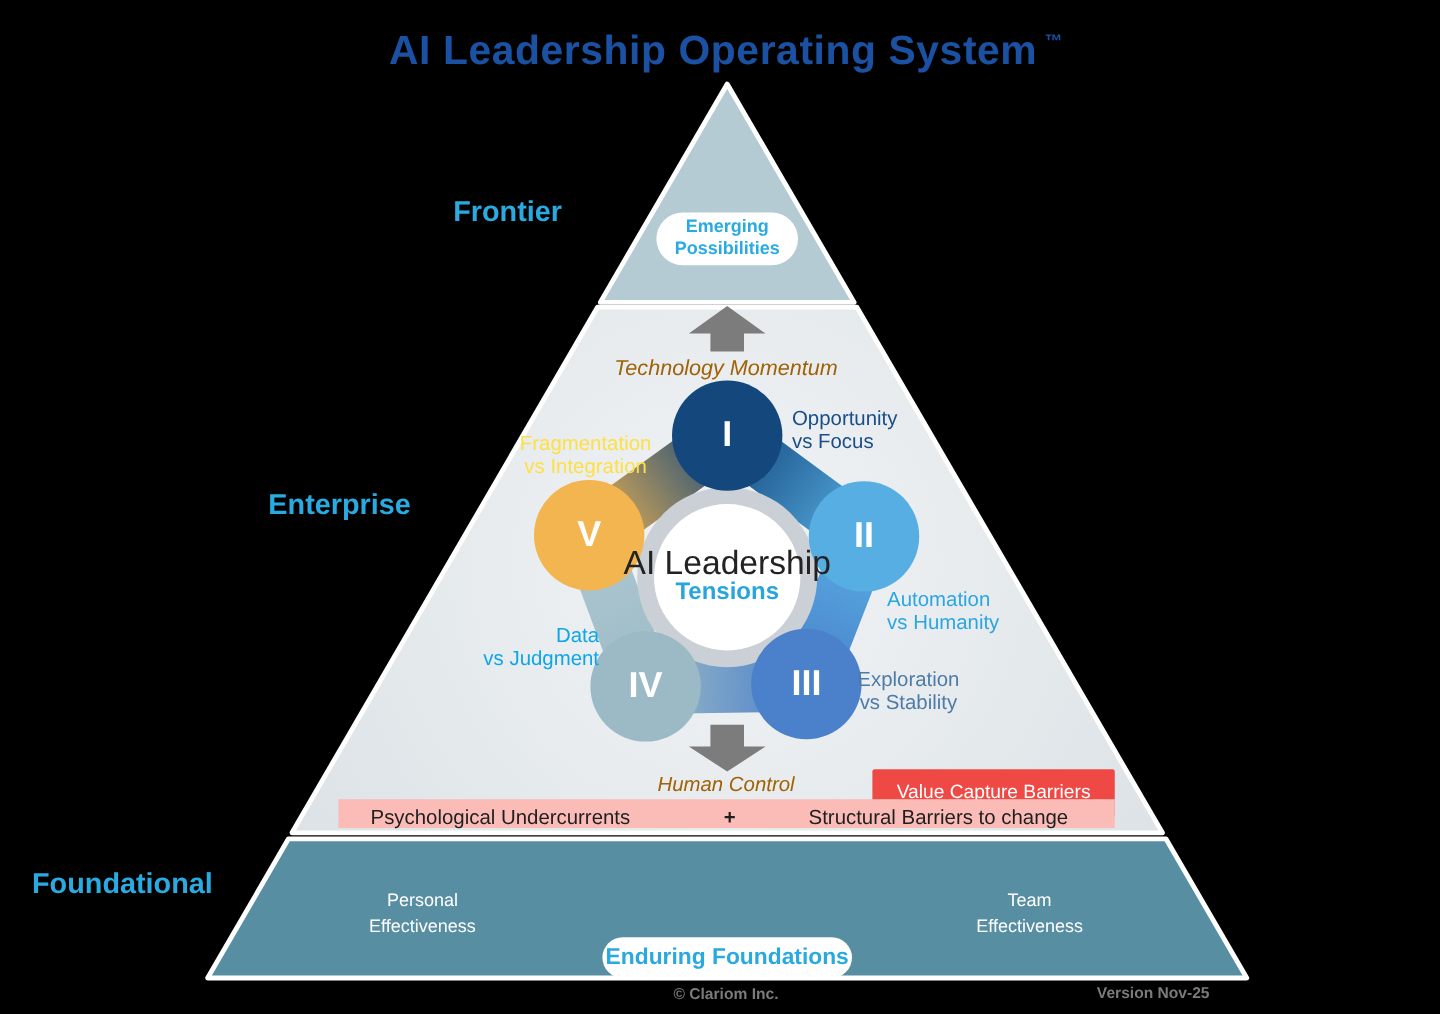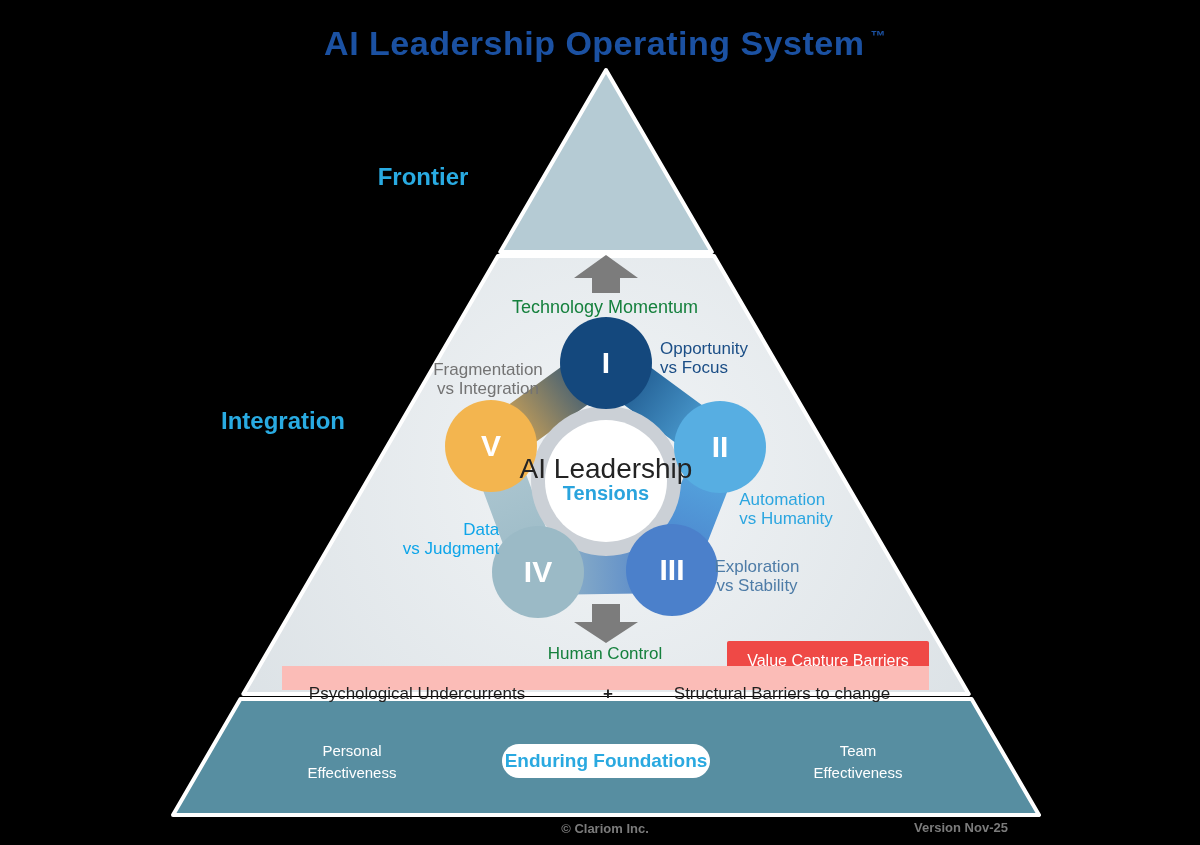--- a/index.html
+++ b/index.html
@@ -18,49 +18,49 @@
   #title .tm{font-size:15px;font-weight:800;vertical-align:14px;margin-left:6px;}
 
   .tier-label{font-size:24px;font-weight:800;color:#29ABE2;white-space:nowrap;}
 
   .pill{background:#fff;display:flex;align-items:center;justify-content:center;text-align:center;}
   #emerging-pill{
     left:606px;top:199px;width:118px;height:44px;border-radius:22px;
     font-size:15px;font-weight:700;color:#29ABE2;line-height:1.25;
   }
   #enduring-pill{
-    left:606px;top:761px;width:208px;height:34px;border-radius:17px;
+    left:606px;top:798px;width:208px;height:34px;border-radius:17px;
     font-size:19px;font-weight:700;color:#2AA9E0;white-space:nowrap;
   }
 
-  .flow-label{font-size:18px;color:#15803d;white-space:nowrap;}
+  .flow-label{font-size:18px;color:#a16207;white-space:nowrap;font-style:italic;}
 
   .tension-label{font-size:17px;line-height:19px;white-space:nowrap;}
   #lbl-opportunity{left:660px;top:339px;text-align:left;color:#1B4E86;}
-  #lbl-fragmentation{left:488px;top:360px;text-align:center;color:#737373;}
+  #lbl-fragmentation{left:488px;top:360px;text-align:center;color:#fde047;}
   #lbl-automation{left:786px;top:490px;text-align:left;color:#2CA6E0;}
   #lbl-data{left:451px;top:520px;text-align:right;color:#0ea5e9;}
   #lbl-exploration{left:757px;top:557px;text-align:center;color:#4E7CA7;}
 
   .numeral{font-size:30px;font-weight:700;color:#FFFFFF;white-space:nowrap;}
 
   #center-label{left:606px;top:481px;text-align:center;line-height:25px;white-space:nowrap;}
   #center-label .l1{font-size:28px;color:#232323;}
   #center-label .l2{font-size:20px;font-weight:700;color:#2AA4DD;}
 
   #value-capture{
     left:727px;top:641px;width:202px;height:40px;border-radius:2px;
     background:#EF4946;color:#fff;font-size:16px;display:flex;align-items:center;justify-content:center;
     white-space:nowrap;
   }
   #barrier-strip{
     left:282px;top:666px;width:647px;height:24px;background:#FBBCB7;
   }
   #barrier-strip span{
-    position:absolute;top:16px;height:24px;line-height:24px;font-size:17px;color:#1F1F1F;
+    position:absolute;top:4px;height:24px;line-height:24px;font-size:17px;color:#1F1F1F;
     transform:translateX(-50%);white-space:nowrap;
   }
   #barrier-left{left:135px;}
   #barrier-plus{left:326px;font-weight:700;}
   #barrier-right{left:500px;}
 
   .found-label{font-size:15px;color:#FFFFFF;line-height:22px;text-align:center;white-space:nowrap;}
 
   .footer{font-size:13px;font-weight:700;color:#7B7B7B;white-space:nowrap;}
 </style>
@@ -121,22 +121,29 @@
     <circle cx="672" cy="570" r="46" fill="#4B80CB"></circle>
     <circle cx="538" cy="572" r="46" fill="#9BBAC6"></circle>
     <circle cx="491" cy="446" r="46" fill="#F3B54F"></circle>
   </svg>
 
   <div id="title" class="abs ctr">
     <span>AI Leadership Operating System</span><span class="tm">™</span>
   </div>
 
   <div class="abs ctr tier-label" style="left:423px;top:177px;">Frontier</div>
-  <div class="abs ctr tier-label" style="left:283px;top:421px;">Integration</div>
-
+  <div class="abs ctr tier-label" style="left:283px;top:421px;">Enterprise</div>
+  <div class="abs ctr tier-label" style="left:102px;top:737px;">Foundational</div>
+
+  <div id="emerging-pill" class="abs ctr pill">
+    <div>
+      <div>Emerging</div>
+      <div>Possibilities</div>
+    </div>
+  </div>
 
   <div class="abs ctr flow-label" style="left:605px;top:307px;">Technology Momentum</div>
   <div class="abs flow-label ctrx" style="left:605px;top:644px;font-size:17px;">Human Control</div>
 
   <div id="lbl-opportunity" class="abs tension-label">
     <div>Opportunity</div>
     <div>vs Focus</div>
   </div>
   <div id="lbl-fragmentation" class="abs ctrx tension-label">
     <div>Fragmentation</div>

